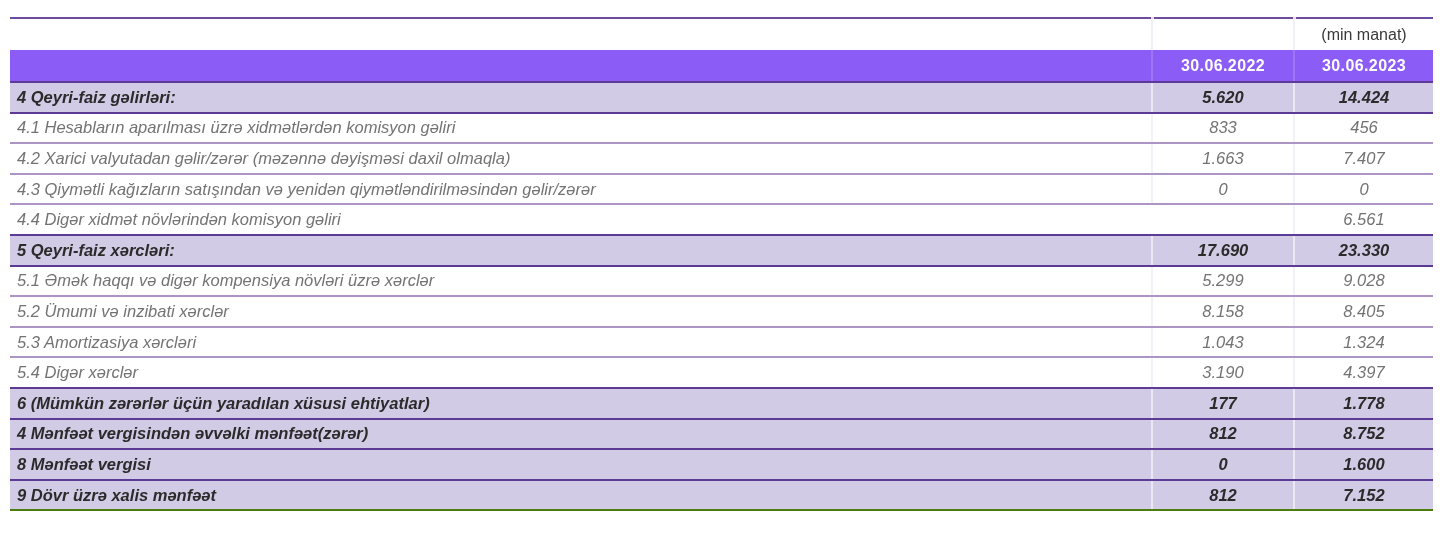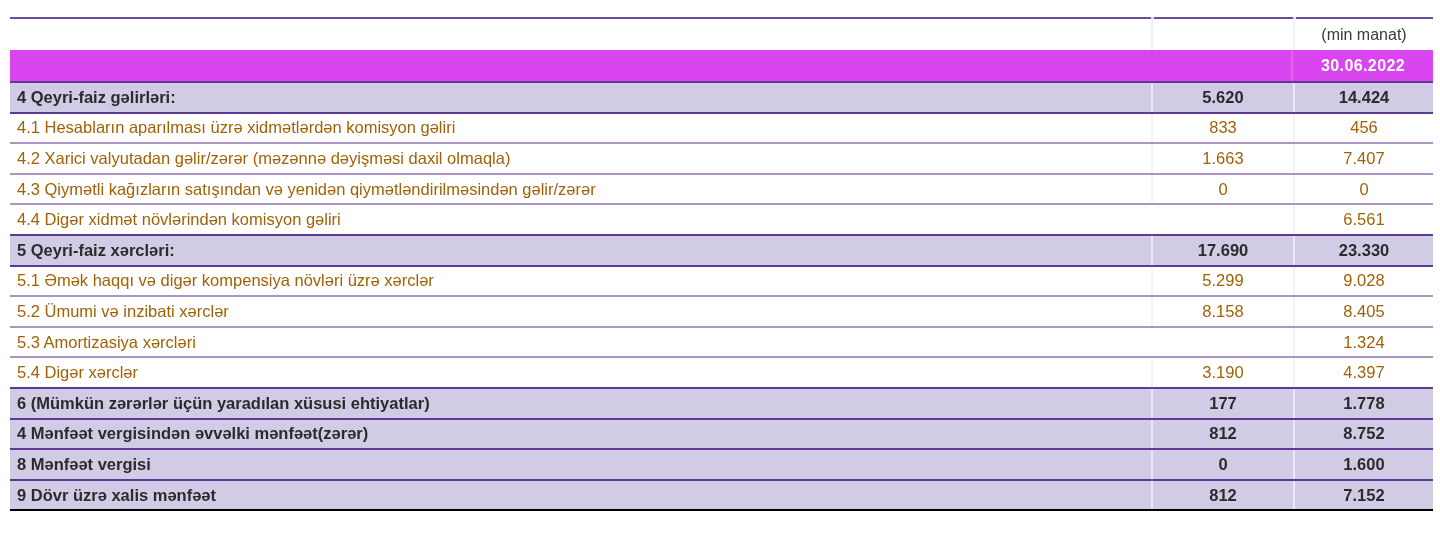--- a/index.html
+++ b/index.html
@@ -60,42 +60,42 @@
   .unit-band { height: 31px; }
   .unit-band .val {
     border-left: 2px solid #F2F0F6;
     font-size: 16px;
     color: #3A3A3A;
   }
 
   
   .header-row {
     height: 31px;
-    background: #d946ef;
+    background: #8b5cf6;
   }
   .header-row .val {
     border-left: 2px solid rgba(255,255,255,0.16);
     color: #FFFFFF;
     font-weight: bold;
     font-size: 16px;
     letter-spacing: 0.4px;
   }
 
   
-  .rows { border-bottom: 2px solid #000000; }
+  .rows { border-bottom: 2px solid #4d7c0f; font-style: italic; }
   .row {
     display: flex;
     height: 30.6px;
     box-sizing: border-box;
     border-top: 2px solid #AC94C5;
     background: #ffffff;
   }
   .row.b-dark { border-top-color: #5C3A96; }
   .row.section { background: #D2CBE5; }
-  .row .cell { font-size: 16.5px; color: #a16207; }
+  .row .cell { font-size: 16.5px; color: #737373; }
   .row.section .cell { font-weight: bold; color: #2B2B2B; }
   .row .val { border-left: 2px solid rgba(94,49,148,0.07); }
   .row.section .val { border-left-color: rgba(255,255,255,0.55); }
 </style>
 </head>
 <body>
 
 <div class="page">
   <div class="fin-table">
 
@@ -106,20 +106,21 @@
 
     <div class="band unit-band">
       <div class="cell label"></div>
       <div class="cell val v1"></div>
       <div class="cell val v2">(min manat)</div>
     </div>
 
     <div class="band header-row">
       <div class="cell label"></div>
       <div class="cell val v1">30.06.2022</div>
+      <div class="cell val v2">30.06.2023</div>
     </div>
 
     <div class="rows" id="rows">
         <div class="row section b-dark">
           <div class="cell label">4 Qeyri-faiz gəlirləri:</div>
           <div class="cell val v1">5.620</div>
           <div class="cell val v2">14.424</div>
         </div>
         <div class="row b-dark">
           <div class="cell label">4.1 Hesabların aparılması üzrə xidmətlərdən komisyon gəliri</div>
@@ -150,20 +151,21 @@
           <div class="cell val v1">5.299</div>
           <div class="cell val v2">9.028</div>
         </div>
         <div class="row">
           <div class="cell label">5.2 Ümumi və inzibati xərclər</div>
           <div class="cell val v1">8.158</div>
           <div class="cell val v2">8.405</div>
         </div>
         <div class="row">
           <div class="cell label">5.3 Amortizasiya xərcləri</div>
+          <div class="cell val v1">1.043</div>
           <div class="cell val v2">1.324</div>
         </div>
         <div class="row">
           <div class="cell label">5.4 Digər xərclər</div>
           <div class="cell val v1">3.190</div>
           <div class="cell val v2">4.397</div>
         </div>
         <div class="row section b-dark">
           <div class="cell label">6 (Mümkün zərərlər üçün yaradılan xüsusi ehtiyatlar)</div>
           <div class="cell val v1">177</div>

